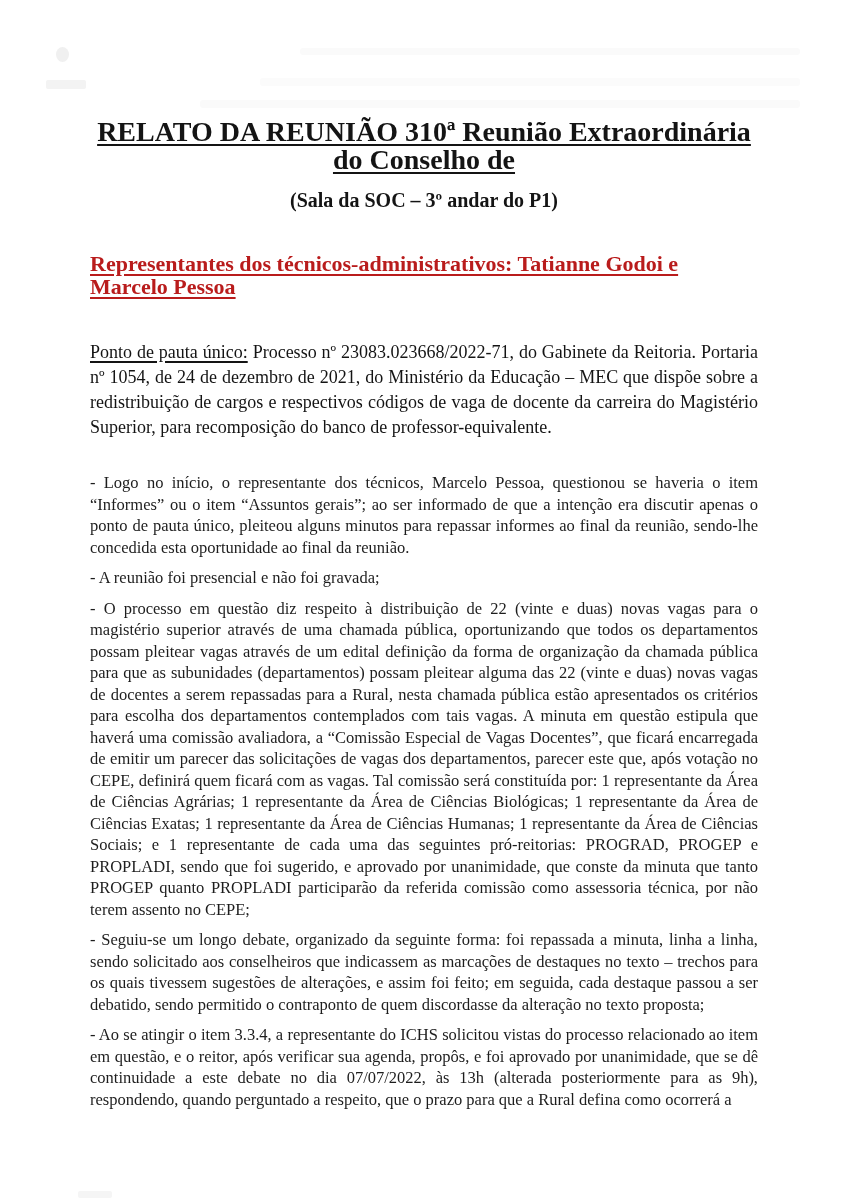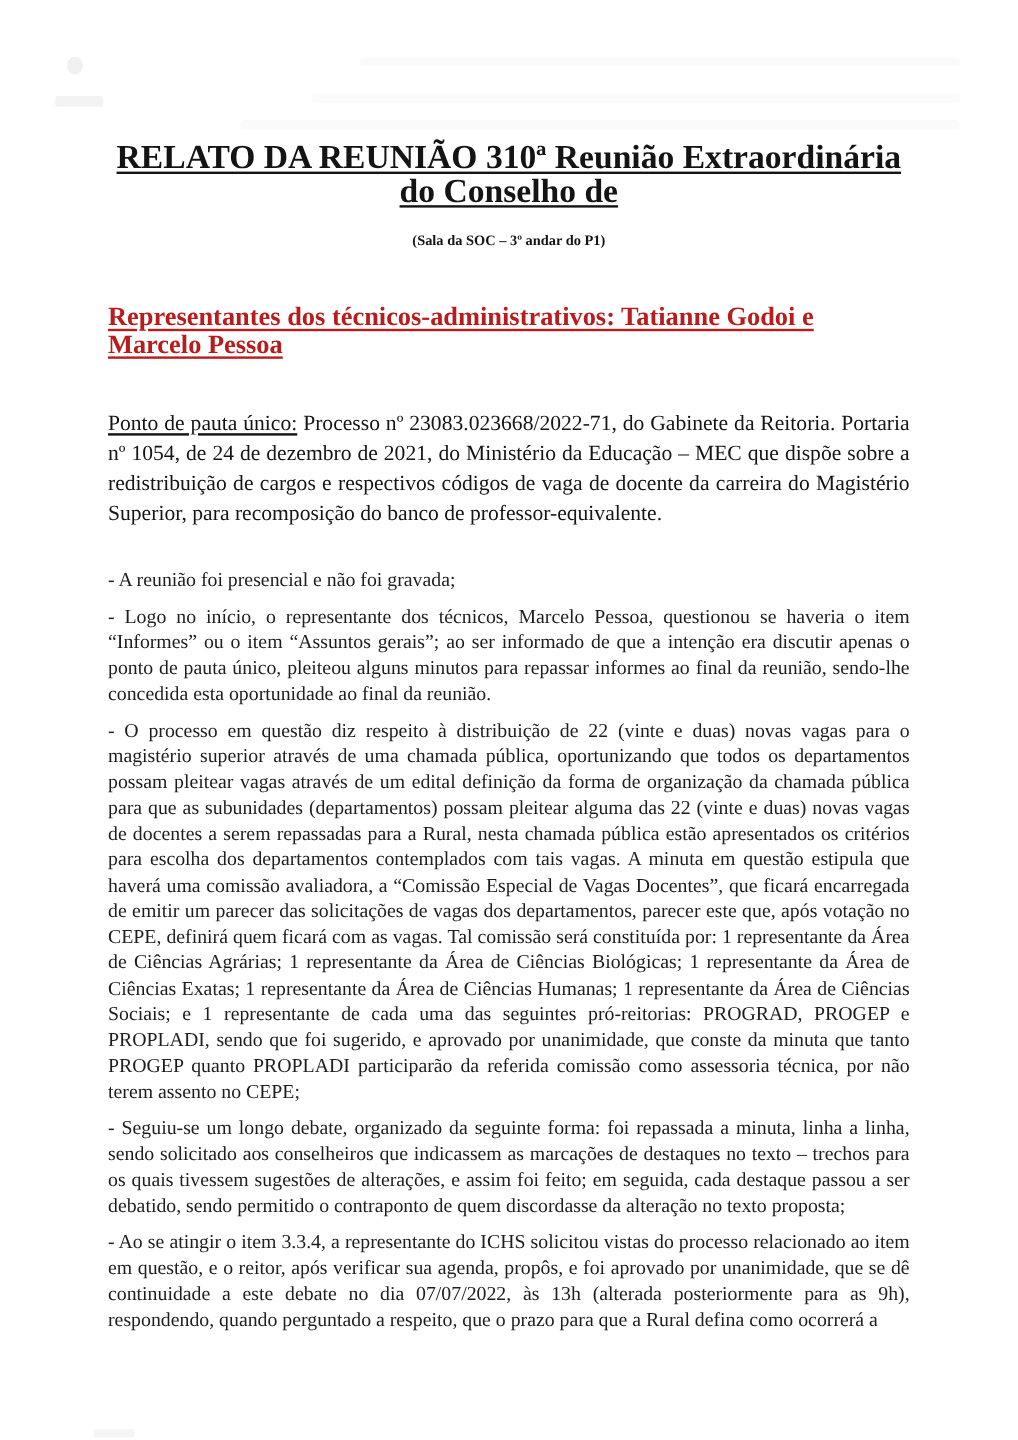--- a/index.html
+++ b/index.html
@@ -27,21 +27,21 @@
     color: #141414;
   }
   .doc-title .title-line {
     display: block;
     text-decoration: underline;
     text-decoration-thickness: 2px;
     text-underline-offset: 3px;
   }
   .doc-location {
     margin: 13px 0 0 0;
-    font-size: 12px;
+    font-size: 20px;
     line-height: 26px;
     font-weight: 700;
     text-align: center;
     color: #141414;
   }
   .reps-heading {
     margin: 39px 0 0 0;
     font-size: 22px;
     line-height: 23px;
     font-weight: 700;
@@ -102,21 +102,21 @@
     <p class="doc-location">(Sala da SOC – 3º andar do P1)</p>
 
     <p class="reps-heading">Representantes dos técnicos-administrativos: Tatianne Godoi e Marcelo Pessoa</p>
 
     <p class="agenda">
       <span class="agenda-label">Ponto de pauta único:</span>
       <span class="agenda-text">Processo nº 23083.023668/2022-71, do Gabinete da Reitoria. Portaria nº 1054, de 24 de dezembro de 2021, do Ministério da Educação – MEC que dispõe sobre a redistribuição de cargos e respectivos códigos de vaga de docente da carreira do Magistério Superior, para recomposição do banco de professor-equivalente.</span>
     </p>
 
     <div class="paragraphs">
+      <p class="body-para">- Logo no início, o representante dos técnicos, Marcelo Pessoa, questionou se haveria o item “Informes” ou o item “Assuntos gerais”; ao ser informado de que a intenção era discutir apenas o ponto de pauta único, pleiteou alguns minutos para repassar informes ao final da reunião, sendo-lhe concedida esta oportunidade ao final da reunião.</p>
       <p class="body-para">- A reunião foi presencial e não foi gravada;</p>
-      <p class="body-para">- Logo no início, o representante dos técnicos, Marcelo Pessoa, questionou se haveria o item “Informes” ou o item “Assuntos gerais”; ao ser informado de que a intenção era discutir apenas o ponto de pauta único, pleiteou alguns minutos para repassar informes ao final da reunião, sendo-lhe concedida esta oportunidade ao final da reunião.</p>
       <p class="body-para">- O processo em questão diz respeito à distribuição de 22 (vinte e duas) novas vagas para o magistério superior através de uma chamada pública, oportunizando que todos os departamentos possam pleitear vagas através de um edital definição da forma de organização da chamada pública para que as subunidades (departamentos) possam pleitear alguma das 22 (vinte e duas) novas vagas de docentes a serem repassadas para a Rural, nesta chamada pública estão apresentados os critérios para escolha dos departamentos contemplados com tais vagas. A minuta em questão estipula que haverá uma comissão avaliadora, a “Comissão Especial de Vagas Docentes”, que ficará encarregada de emitir um parecer das solicitações de vagas dos departamentos, parecer este que, após votação no CEPE, definirá quem ficará com as vagas. Tal comissão será constituída por: 1 representante da Área de Ciências Agrárias; 1 representante da Área de Ciências Biológicas; 1 representante da Área de Ciências Exatas; 1 representante da Área de Ciências Humanas; 1 representante da Área de Ciências Sociais; e 1 representante de cada uma das seguintes pró-reitorias: PROGRAD, PROGEP e PROPLADI, sendo que foi sugerido, e aprovado por unanimidade, que conste da minuta que tanto PROGEP quanto PROPLADI participarão da referida comissão como assessoria técnica, por não terem assento no CEPE;</p>
       <p class="body-para">- Seguiu-se um longo debate, organizado da seguinte forma: foi repassada a minuta, linha a linha, sendo solicitado aos conselheiros que indicassem as marcações de destaques no texto – trechos para os quais tivessem sugestões de alterações, e assim foi feito; em seguida, cada destaque passou a ser debatido, sendo permitido o contraponto de quem discordasse da alteração no texto proposta;</p>
       <p class="body-para">- Ao se atingir o item 3.3.4, a representante do ICHS solicitou vistas do processo relacionado ao item em questão, e o reitor, após verificar sua agenda, propôs, e foi aprovado por unanimidade, que se dê continuidade a este debate no dia 07/07/2022, às 13h (alterada posteriormente para as 9h), respondendo, quando perguntado a respeito, que o prazo para que a Rural defina como ocorrerá a</p>
     </div>
 
   </div>
 </div>
 
 </body></html>

